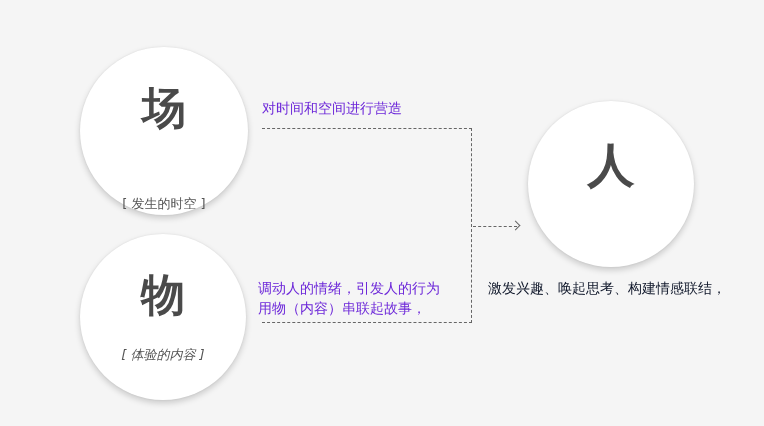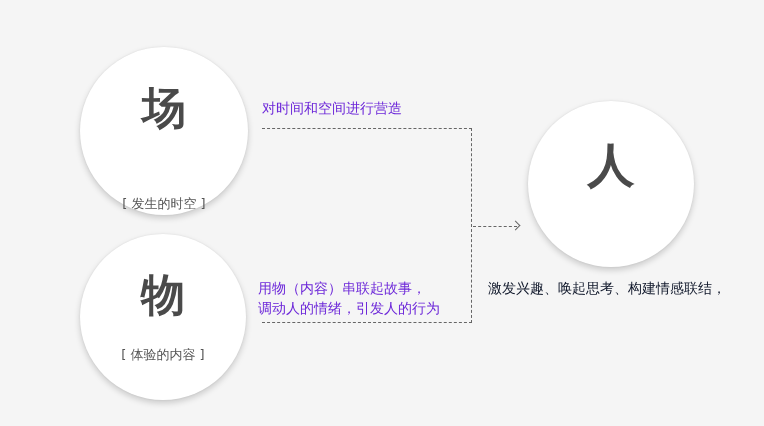--- a/index.html
+++ b/index.html
@@ -21,21 +21,21 @@
     }
     .circle .sub {
       position: absolute; left: 0; right: 0;
       font-size: 13px; color: #555;
     }
     #c1 { left: 80px; top: 47px; width: 168px; height: 168px; }
     #c1 .big { top: 32px; font-size: 44px; }
     #c1 .sub { top: 108px; margin-top: 40px; }
     #c2 { left: 80px; top: 234px; width: 166px; height: 166px; }
     #c2 .big { top: 32px; font-size: 44px; }
-    #c2 .sub { top: 112px; }
+    #c2 .sub { top: 112px; font-style: italic; }
     #c3 { left: 528px; top: 101px; width: 166px; height: 166px; }
     #c3 .big { top: 34px; font-size: 46px; font-weight: normal; -webkit-text-stroke: 2px #4a4a4a; }
     #c3 .sub { top: 113px; }
     .txt { position: absolute; font-size: 14px; color: #6d28d9; line-height: 20px; white-space: nowrap; }
     #t1 { left: 262px; top: 98px; }
     #t2 { left: 258px; top: 278px; }
     #t3 { left: 488px; top: 278px; color: #0f172a; }
     .dash-h { position: absolute; height: 0; border-top: 1.5px dashed #666; }
     .dash-v { position: absolute; width: 0; border-left: 1.5px dashed #666; }
     .arrowhead {
@@ -57,22 +57,22 @@
   <div class="sub">[ 体验的内容 ]</div>
 </div>
 
 <div class="circle" id="c3">
   <div class="big">人</div>
 </div>
 
 <div class="txt" id="t1">对时间和空间进行营造</div>
 
 <div class="txt" id="t2">
+  <div>调动人的情绪，引发人的行为</div>
   <div>用物（内容）串联起故事，</div>
-  <div>调动人的情绪，引发人的行为</div>
 </div>
 
 <div class="txt" id="t3">
   <div>激发兴趣、唤起思考、构建情感联结，</div>
 </div>
 
 <div class="dash-h" style="left:262px; top:128px; width:210px;"></div>
 <div class="dash-v" style="left:471px; top:128px; height:195px;"></div>
 <div class="dash-h" style="left:262px; top:322px; width:210px;"></div>
 <div class="dash-h" style="left:473px; top:226px; width:44px;"></div>

